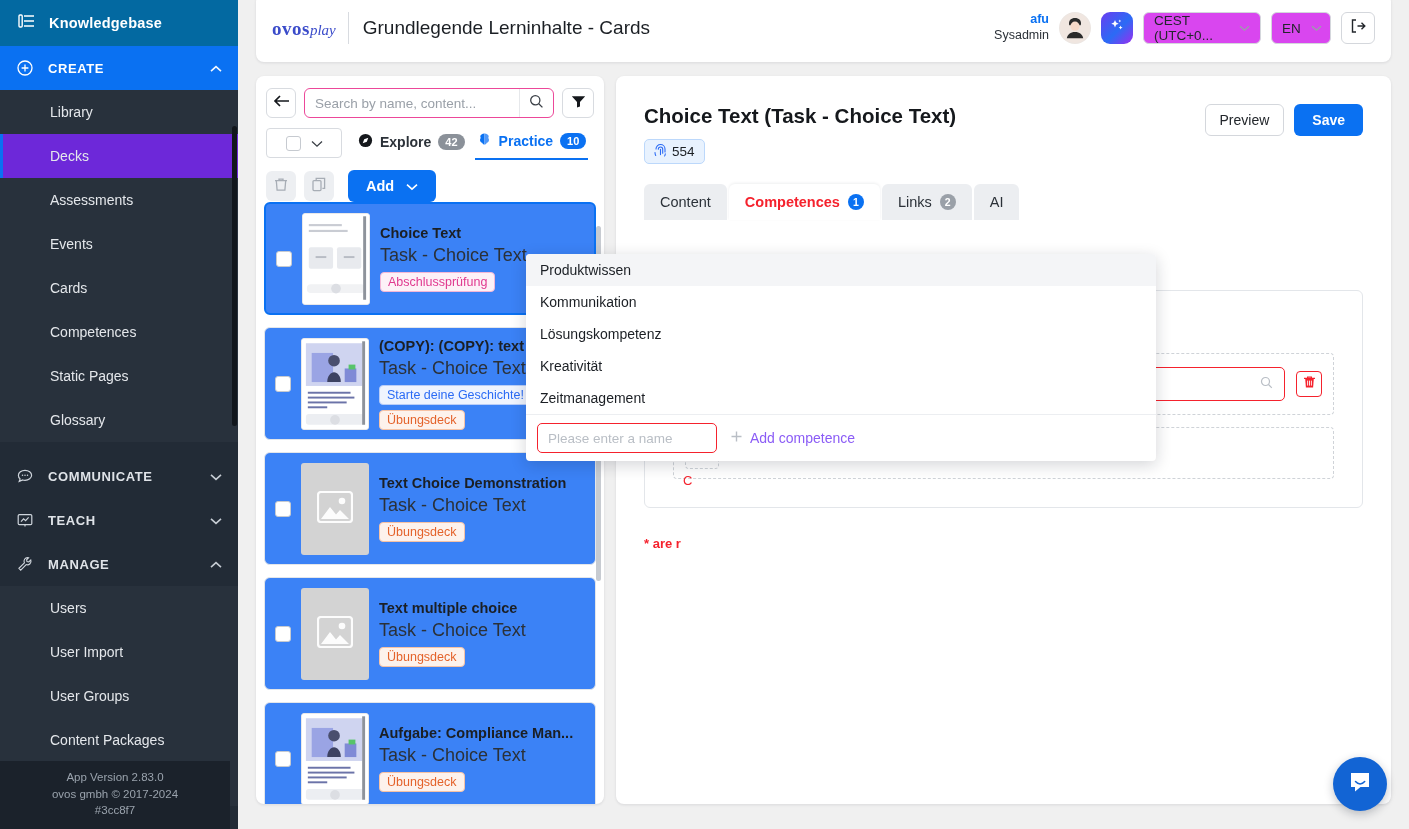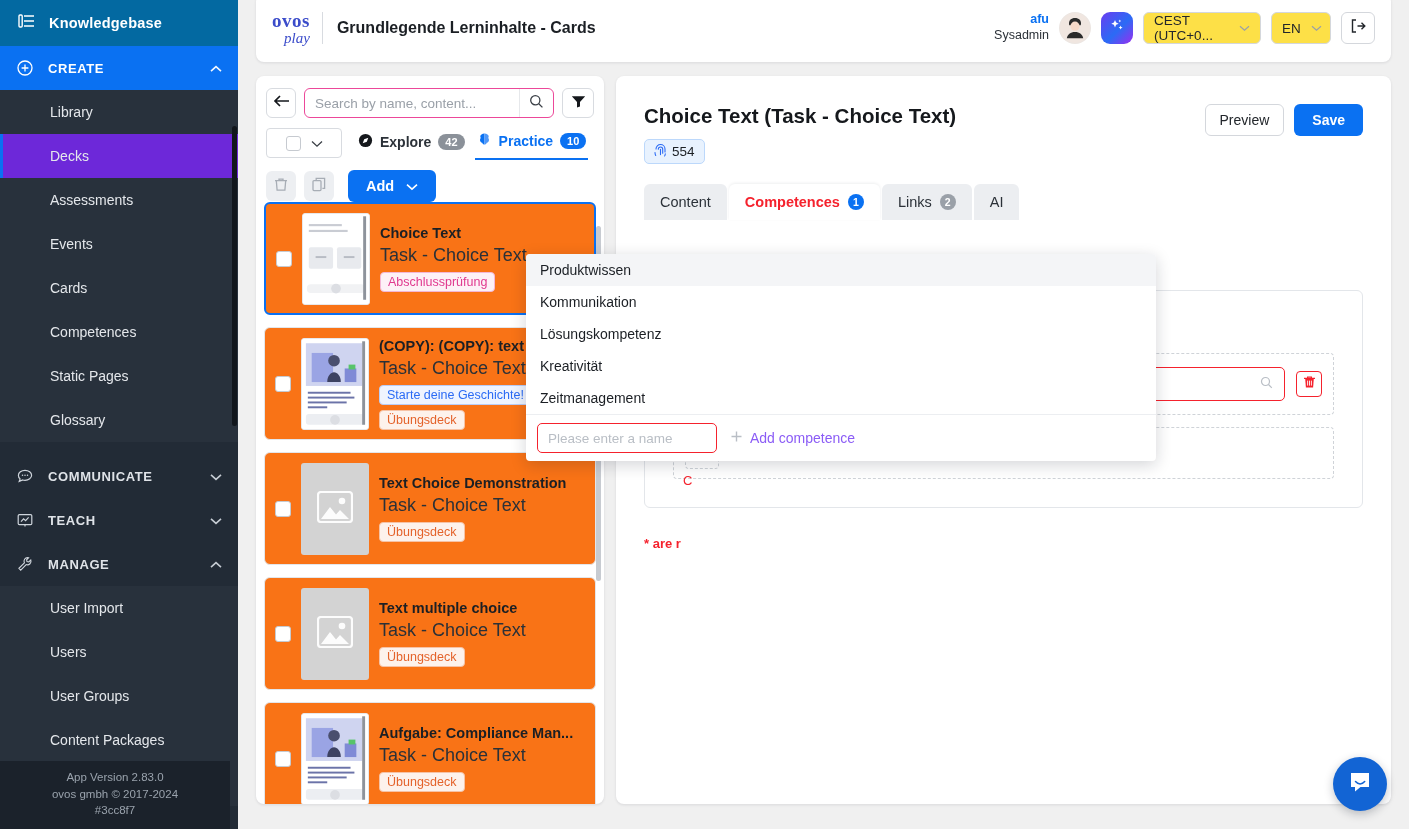--- a/index.html
+++ b/index.html
@@ -56,41 +56,41 @@
 
   
   .main { flex: 1 1 auto; position: relative; background: #f0f0f0; height: 829px; }
 
   .topbar {
     position: absolute; left: 18px; right: 18px; top: -6px; height: 68px;
     background: #fff; border-radius: 8px;
     box-shadow: 0 1px 3px rgba(16,24,40,.10);
     display: flex; align-items: center; padding: 0 16px;
   }
-  .logo { display: flex; flex-direction: column; align-items: flex-end; line-height: 1; padding-right: 12px; }
+  .logo { display: flex; flex-direction: row; align-items: flex-end; line-height: 1; padding-right: 12px; }
   .logo .ovos { font-family: "Liberation Serif", serif; font-size: 19px; font-weight: bold; color: #3b4cca; letter-spacing: .5px; }
   .logo .play { font-family: "Liberation Serif", serif; font-style: italic; font-size: 15px; color: #3b4cca; margin-top: 1px; }
   .logo-div { width: 1px; height: 32px; background: #d8dbe0; margin-right: 14px; }
-  .deck-title { font-size: 16px; font-weight: bold; color: #1b1f24; }
+  .deck-title { font-size: 19px; font-weight: normal; color: #1b1f24; }
 
   .topbar-right { margin-left: auto; display: flex; align-items: center; gap: 10px; }
   .user-block { text-align: right; line-height: 1.25; }
   .user-block .uname { font-size: 12.5px; font-weight: bold; color: #0a71f2; }
   .user-block .urole { font-size: 12.5px; color: #2b3138; }
   .avatar {
     width: 32px; height: 32px; border-radius: 50%; background: #ece6e2;
     display: flex; align-items: center; justify-content: center; font-size: 19px; overflow: hidden;
   }
   .ai-btn {
     width: 32px; height: 32px; border-radius: 9px;
     background: linear-gradient(135deg,#6a3df0 0%, #2b6bf5 55%, #9b2df0 100%);
     display: flex; align-items: center; justify-content: center; cursor: pointer;
   }
   .sel-pill {
-    height: 32px; border: 1px solid #d4d7dc; border-radius: 6px; background: #fde047;
+    height: 32px; border: 1px solid #d4d7dc; border-radius: 6px; background: #d946ef;
     display: flex; align-items: center; gap: 10px; padding: 0 10px;
     font-size: 13.5px; color: #22262b; cursor: pointer;
   }
   .sel-pill .cv { color: #9aa0a8; font-size: 11px; }
   .tz { width: 118px; justify-content: space-between; }
   .lang { width: 60px; justify-content: space-between; }
   .logout {
     width: 34px; height: 32px; border: 1px solid #d4d7dc; border-radius: 6px; background: #fff;
     display: flex; align-items: center; justify-content: center; cursor: pointer;
   }
@@ -143,21 +143,21 @@
     display: flex; align-items: center; justify-content: center; cursor: pointer;
   }
   .add-btn {
     height: 32px; width: 88px; background: #0a71f2; color: #fff; border: 0; border-radius: 6px;
     font-size: 14.5px; font-weight: bold; font-family: inherit; cursor: pointer;
     display: flex; align-items: center; justify-content: center; gap: 12px; margin-left: 6px;
   }
 
   .cards-scroll { position: absolute; left: 0; right: 0; top: 126px; bottom: 0; overflow: hidden; padding: 0 8px; }
   .card-item {
-    position: relative; background: #f97316; border: 1px solid #e3e6ea; border-radius: 6px;
+    position: relative; background: #3b82f6; border: 1px solid #e3e6ea; border-radius: 6px;
     height: 113px; margin-bottom: 12px; display: flex; align-items: center; padding: 0 10px; gap: 10px;
     cursor: pointer;
   }
   .card-item.selected { border: 2px solid #0a71f2; }
   .ci-chk { width: 16px; height: 16px; border: 1.5px solid #c6cad0; border-radius: 3px; background: #fff; flex: 0 0 16px; }
   .thumb { width: 68px; height: 92px; border-radius: 3px; flex: 0 0 68px; overflow: hidden; position: relative; background: #d3d3d3;
     display:flex; align-items:center; justify-content:center; }
   .thumb.ph svg { opacity: .95; }
   .thumb.mock { background: #fff; border: 1px solid #e8e8ea; }
   .ci-text { min-width: 0; flex: 1 1 auto; }
@@ -357,24 +357,24 @@
         </span>
         <span>MANAGE</span>
         <span class="chev">
           <svg width="12" height="8" viewBox="0 0 12 8">
               <path d="M1 6.2L6 1.6l5 4.6" fill="none" stroke="#cfd5dc" stroke-width="1.6"></path>
             </svg>
         </span>
       </div>
       <div class="group-body">
         <div class="subitem">
+            <span>Users</span>
+          </div>
+        <div class="subitem">
             <span>User Import</span>
-          </div>
-        <div class="subitem">
-            <span>Users</span>
           </div>
         <div class="subitem">
             <span>User Groups</span>
           </div>
         <div class="subitem">
             <span>Content Packages</span>
           </div>
         <div class="subitem">
             <span>Scorelists</span>
           </div>

